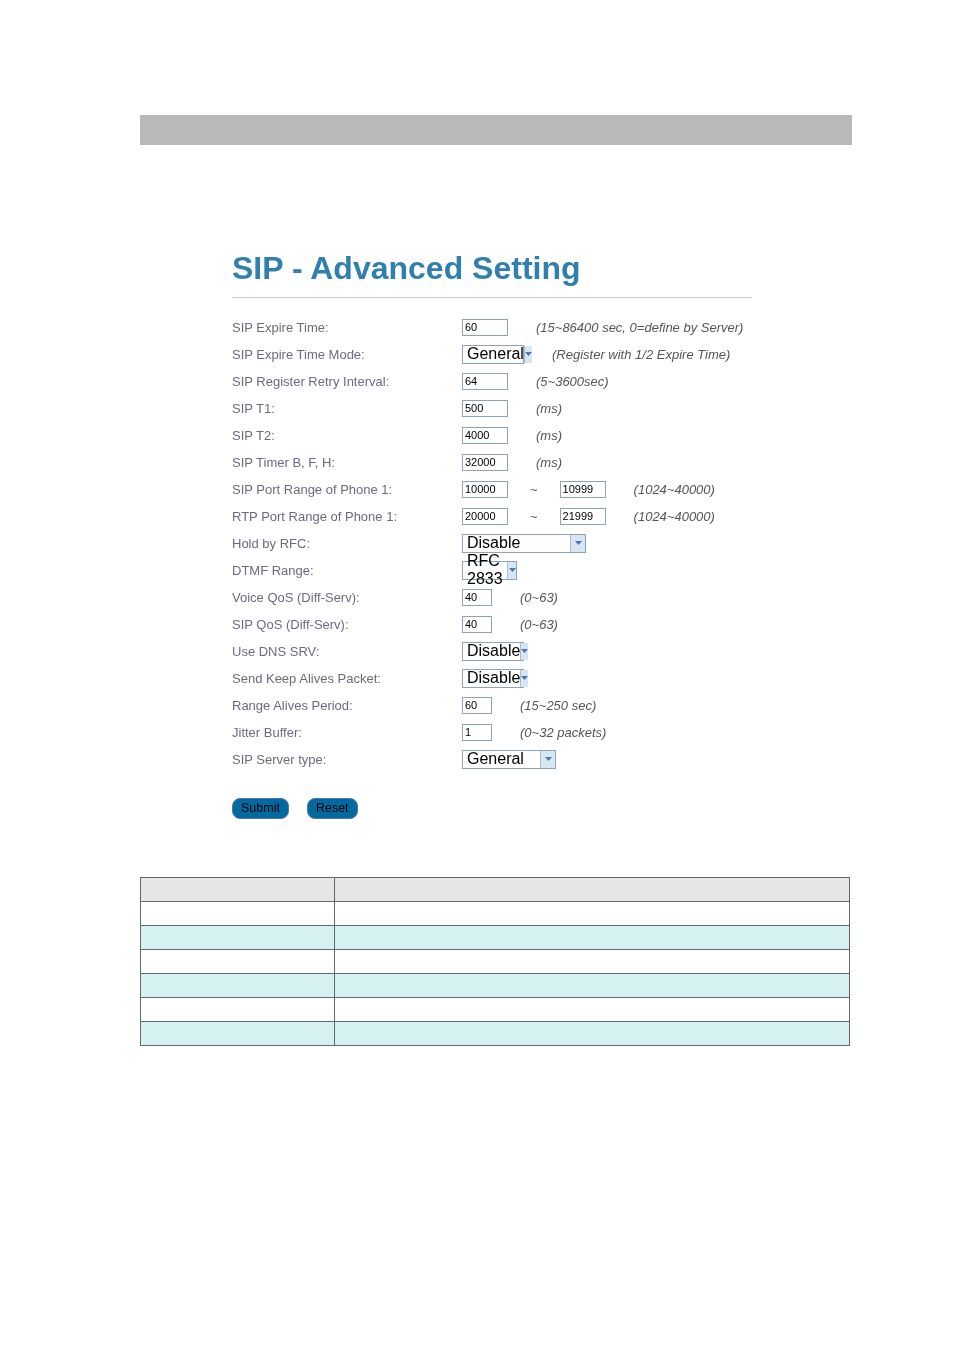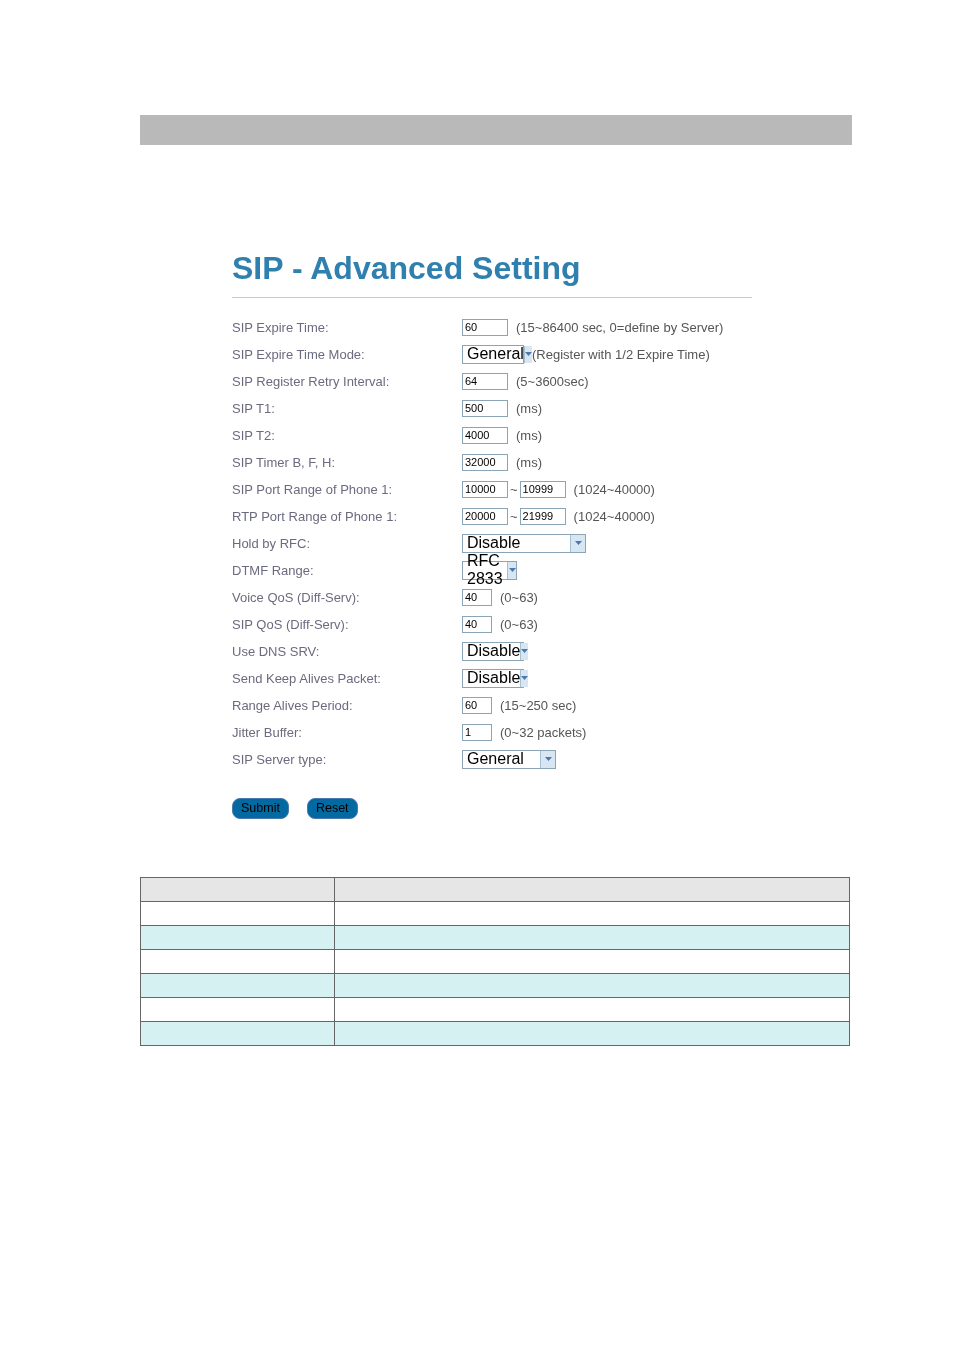--- a/index.html
+++ b/index.html
@@ -36,25 +36,26 @@
     align-items: center;
     min-height: 26px;
     margin-bottom: 1px;
   }
   .label {
     width: 230px;
     color: #6b6b7f;
     font-size: 13px;
     flex-shrink: 0;
   }
-  .ctl { display: flex; align-items: center; gap: 0; }
+  .ctl { display: flex; align-items: center; gap: 20px; }
   .after {
     color: #555;
     font-size: 13px;
     margin-left: 8px;
+    font-style: italic;
   }
   input.txt {
     border: 1px solid #8ba4b6;
     font-size: 11px;
     font-family: Arial, sans-serif;
     padding: 1px 2px;
     height: 17px;
     background: #fff;
   }
   .w46 { width: 46px; }

